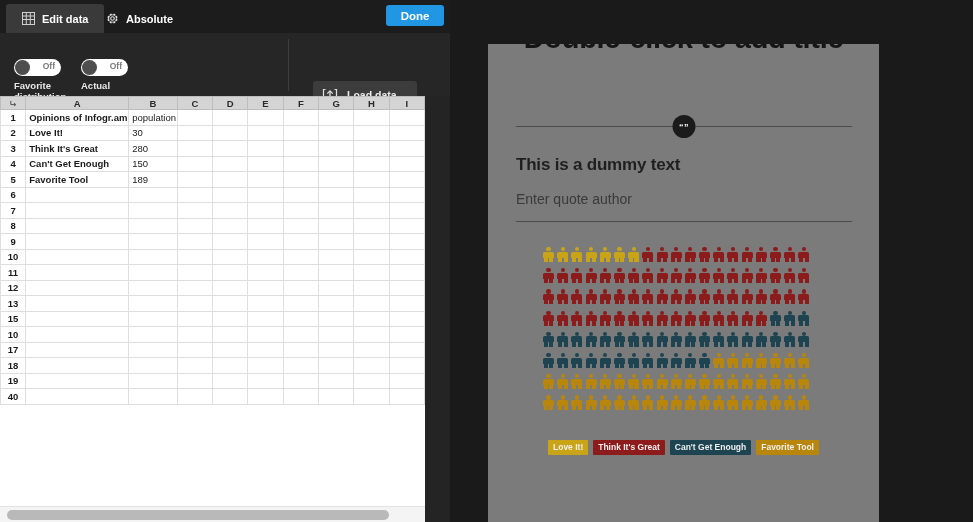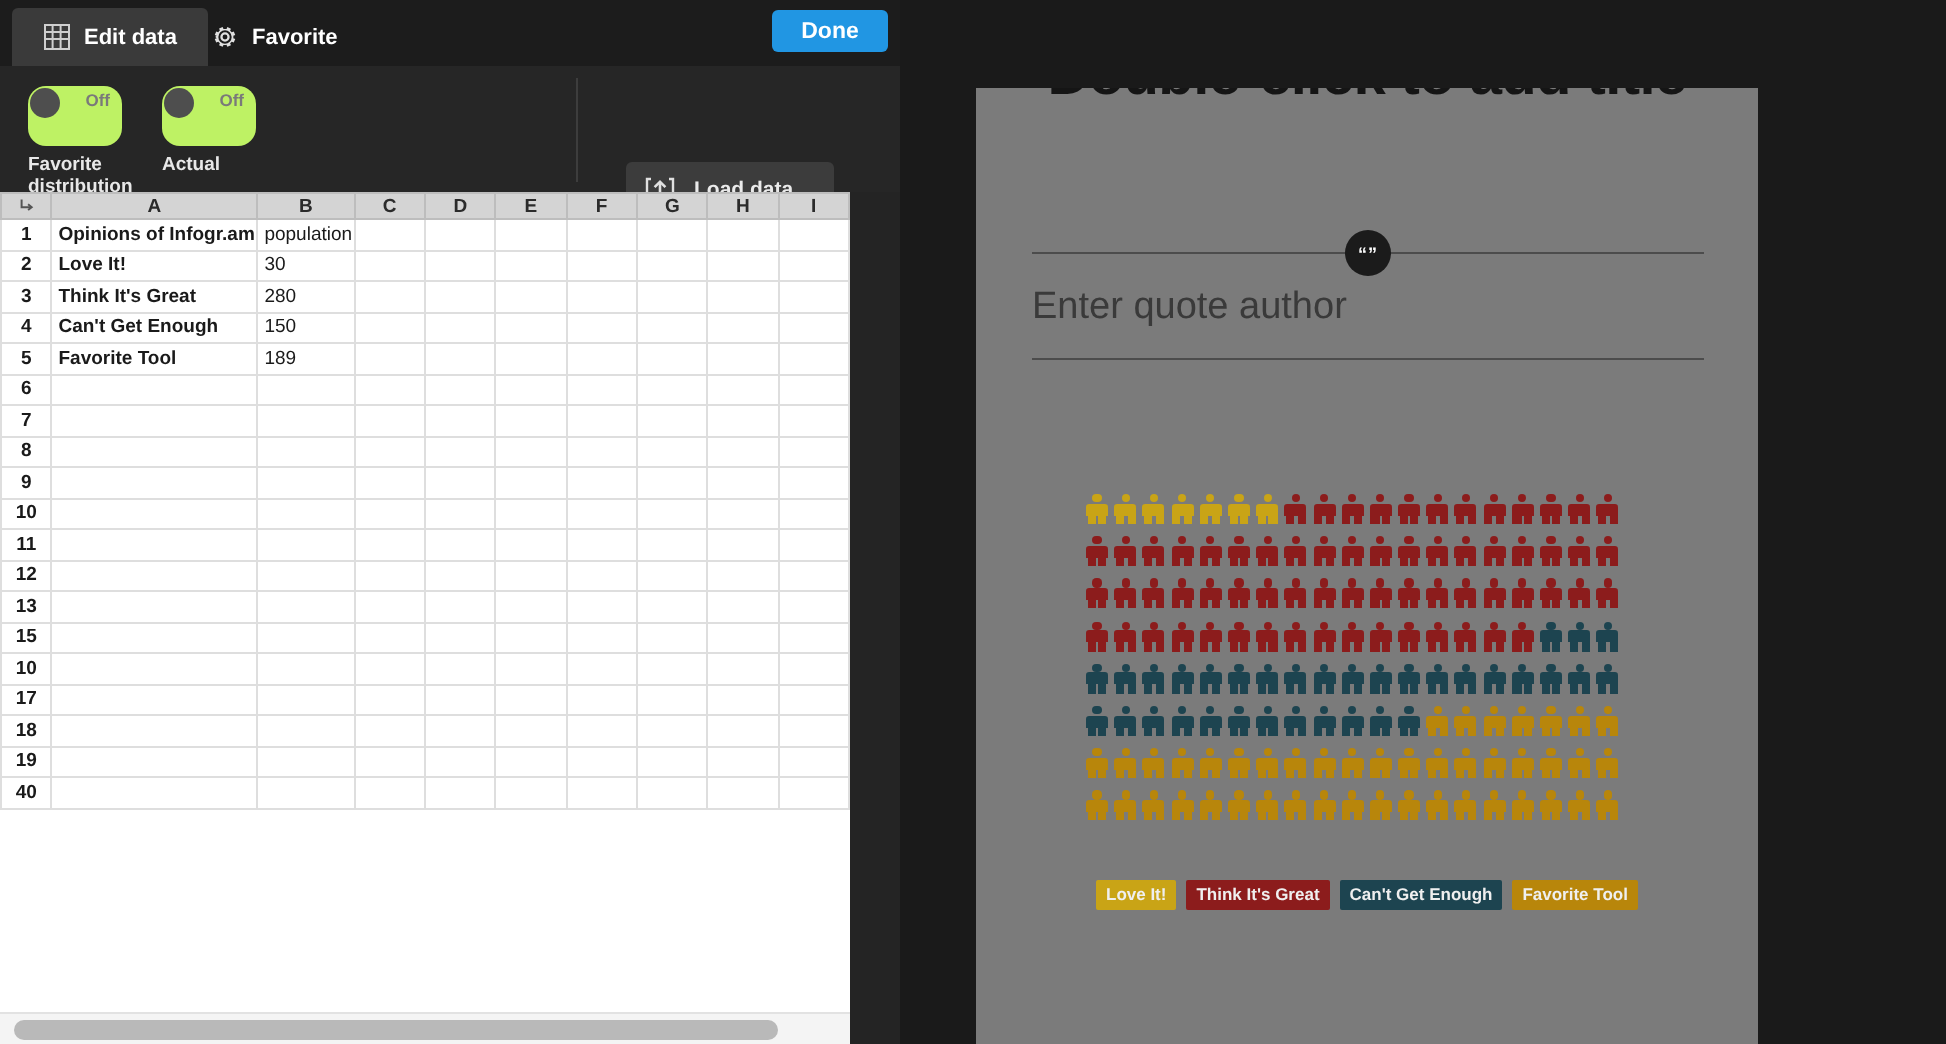--- a/index.html
+++ b/index.html
@@ -41,22 +41,22 @@
 
   
   #toolbar {
     position: absolute; left: 0; top: 33px; width: 450px; height: 63px;
     background: #262626;
   }
   .toggle-group { position: absolute; top: 10px; }
   #tg-absolute { left: 14px; }
   #tg-actual { left: 81px; }
   .switch {
-    width: 47px; height: 30px; border-radius: 9px;
-    background: #bef264; position: relative; cursor: pointer;
+    width: 47px; height: 17px; border-radius: 9px;
+    background: #ffffff; position: relative; cursor: pointer; margin-top: 16px;
   }
   .knob {
     position: absolute; left: 1px; top: 1px;
     width: 15px; height: 15px; border-radius: 50%;
     background: #4e4e4e;
   }
   .sw-state {
     position: absolute; right: 6px; top: 2px;
     font-size: 8.5px; color: #7a7a7a; font-weight: bold;
   }
@@ -142,21 +142,21 @@
     background: #1b1b1b; color: #ffffff;
     font-size: 9px; font-weight: bold;
     display: flex; align-items: center; justify-content: center;
     letter-spacing: 0.5px;
   }
   #quote-text {
     margin-top: 18px; font-size: 17px; font-weight: bold;
     color: #1f1f1f; letter-spacing: -0.2px;
   }
   #quote-author {
-    margin-top: 6px; font-size: 19px; color: #3a3a3a; font-weight: normal;
+    margin-top: 16px; font-size: 14px; color: #3a3a3a; font-weight: normal;
   }
   #quote-bottom { margin-top: 14px; }
 
   
   #pictogram {
     position: absolute; left: 55px; top: 203px;
     display: flex; flex-direction: column; gap: 6.2px;
   }
   .picto-row { display: flex; gap: 3.2px; }
   .person { width: 11px; height: 15px; position: relative; }
@@ -227,21 +227,21 @@
         <span class="tab-label">Edit data</span>
       </div>
 
       <div class="tab" id="tab-settings">
         <span class="ico">
           <svg width="13" height="13" viewBox="0 0 16 16">
             <path fill="#e0e0e0" d="M8 5.1A2.9 2.9 0 108 10.9 2.9 2.9 0 008 5.1zm0 4.4A1.5 1.5 0 118 6.5a1.5 1.5 0 010 3z"></path>
             <path fill="#e0e0e0" d="M14.3 9.2l-1.2-.5c.05-.23.08-.47.08-.7s-.03-.47-.08-.7l1.2-.5-.9-2.2-1.25.5a5.2 5.2 0 00-1-1l.5-1.25L9.45 1.9l-.5 1.2A5 5 0 008.25 3h-.5c-.23 0-.47.03-.7.08l-.5-1.2-2.2.9.5 1.25a5.2 5.2 0 00-1 1L2.6 4.6l-.9 2.2 1.2.5c-.5.23-.8.47-.8.7s.3.47.8.7l-1.2.5.9 2.2 1.25-.5c.3.38.63.72 1 1l-.5 1.25 2.2.9.5-1.2c.23.05.47.08.7.08h.5c.23 0 .47-.3.7-.08l.5 1.2 2.2-.9-.5-1.25c.37-.28.7-.62 1-1l1.25.5.9-2.2zM8 12.1A4.1 4.1 0 1112.1 8 4.1 4.1 0 018 12.1z"></path>
           </svg>
         </span>
-        <span class="tab-label">Favorite</span>
+        <span class="tab-label">Absolute</span>
       </div>
 
       <button class="done-btn">Done</button>
     </div>
 
     <div id="toolbar">
 
       <div class="toggle-group" id="tg-absolute">
         <div class="switch">
           <div class="knob"></div>
@@ -535,20 +535,21 @@
 
     <div id="canvas">
 
       <div id="chart-title">Double-click to add title</div>
 
       <div id="quote-block">
         <div id="quote-top-wrap">
           <div class="rule"></div>
           <div id="quote-badge">“”</div>
         </div>
+        <div id="quote-text">This is a dummy text</div>
         <div id="quote-author">Enter quote author</div>
         <div class="rule" id="quote-bottom"></div>
       </div>
 
       <div id="pictogram">
           <div class="picto-row">
             <div class="person" style="color: rgb(201, 164, 22);">
               <span class="head"></span>
               <span class="body"></span>
               <span class="legL"></span>

